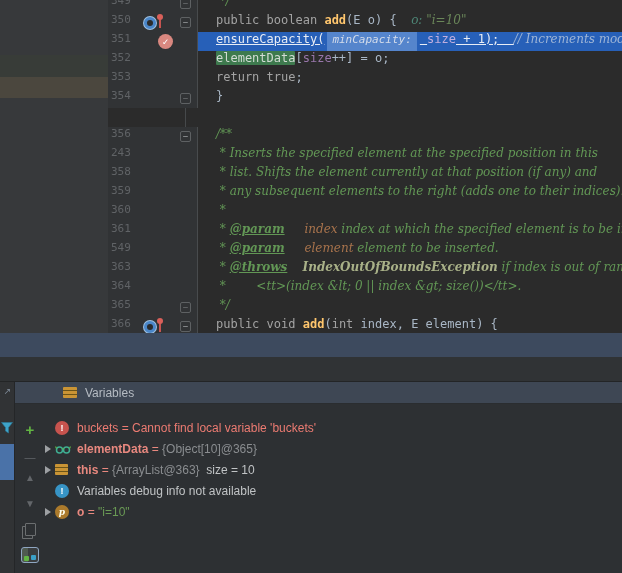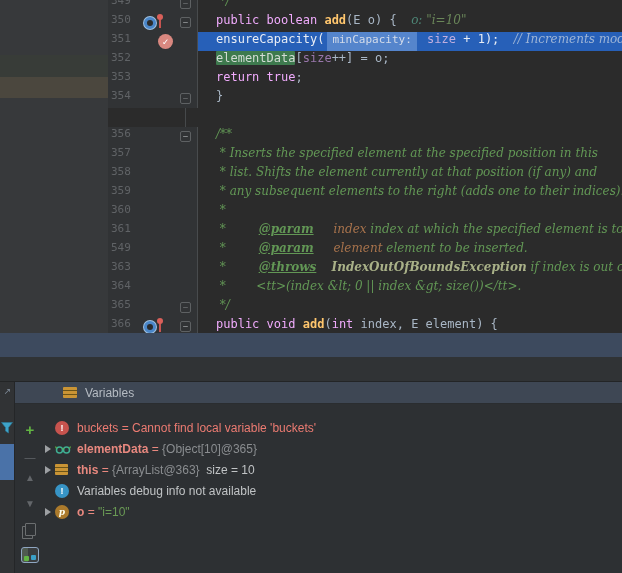--- a/index.html
+++ b/index.html
@@ -27,37 +27,37 @@
   .ic-bp-check{position:absolute;left:50px;top:2px;width:15px;height:15px;border-radius:50%;
                background:#d98880;color:#fff;font-size:10px;line-height:15px;text-align:center;}
   .ic-bp-check::before{content:'✓';}
   .fold-marker{position:absolute;left:72px;top:4px;width:11px;height:11px;box-sizing:border-box;
                border:1px solid #5e6163;border-radius:2px;background:#313335;color:#9da0a2;
                font-size:9px;line-height:9px;text-align:center;}
   .fold-open::before{content:'−';}
   .fold-end::before{content:'−';opacity:.55;}
   .code-text{flex:1;padding-left:18px;white-space:pre;overflow:hidden;}
   .exec .code-text{background:#2760b8;}
-  .exec .seg-txt{color:#e8edf5;}
-  .seg-kw{color:#f0abfc;}
+  .exec .seg-txt{color:#e8edf5;text-decoration:underline;}
+  .seg-kw{color:#a3a3a3;}
   .seg-fn{color:#ffc66d;font-weight:bold;}
   .seg-txt{color:#a9b7c6;margin-top:19px;}
   .seg-fld{color:#9876aa;}
   .exec .seg-fld{color:#c0aede;}
   .seg-cmt,.seg-tag,.seg-prm,.seg-exc,.seg-hintlbl,.seg-hintval,.seg-cmt2{
       font-family:"DejaVu Serif",serif;font-style:italic;}
   .seg-cmt{color:#629755;}
-  .seg-tag{color:#629755;font-weight:bold;text-decoration:underline;margin-left:29px;}
+  .seg-tag{color:#629755;font-weight:bold;text-decoration:underline;}
   .seg-prm{color:#a8734c;margin-left:16px;}
   .seg-exc{color:#a9b188;font-weight:bold;}
   .seg-hintlbl{color:#4d8676;}
   .seg-hintval{color:#6a8759;}
   .seg-cmt2{color:#9db4d6;}
   .seg-chip{background:#5585cc;color:#d4dcea;border-radius:3px;padding:8px 5px;margin:0 3px;
-            font-size:11px;}
+            font-size:11px;font-style:italic;}
   .seg-mark{background:#3e7a4e;color:#d3dcd5;border-radius:1px;}
 
   
   .band-blue{position:absolute;left:0;top:333px;width:622px;height:24px;background:#3d4a5e;}
   .band-dark{position:absolute;left:0;top:357px;width:622px;height:25px;background:#303335;
              border-bottom:1px solid #232526;box-sizing:border-box;}
 
   
   .debug-panel{position:absolute;left:0;top:382px;width:622px;height:191px;background:#2d3033;}
   .dbg-leftcol{position:absolute;left:0;top:0;width:14px;height:191px;background:#313335;
@@ -177,21 +177,21 @@
           </div>
           <div class="code-line">
             <div class="gutter-cell">
               <span class="line-num">356</span>
               <span class="fold-marker fold-open"></span>
             </div>
             <div class="code-text"><span class="seg-cmt">/**</span></div>
           </div>
           <div class="code-line">
             <div class="gutter-cell">
-              <span class="line-num">357</span>
+              <span class="line-num">243</span>
             </div>
             <div class="code-text"><span class="seg-cmt"> * Inserts the specified element at the specified position in this</span></div>
           </div>
           <div class="code-line">
             <div class="gutter-cell">
               <span class="line-num">358</span>
             </div>
             <div class="code-text"><span class="seg-cmt"> * list. Shifts the element currently at that position (if any) and</span></div>
           </div>
           <div class="code-line">

